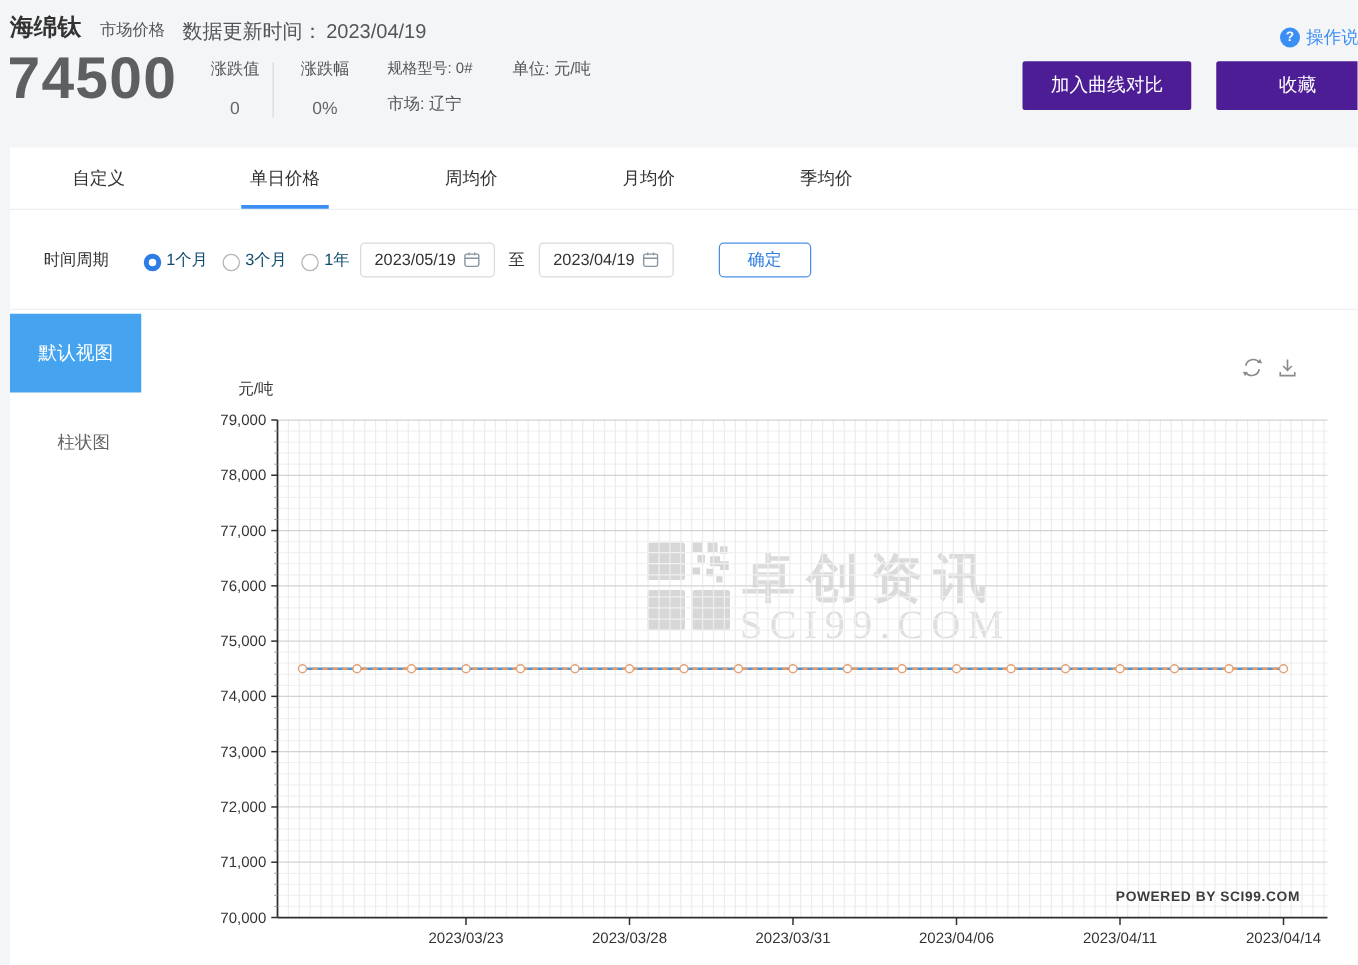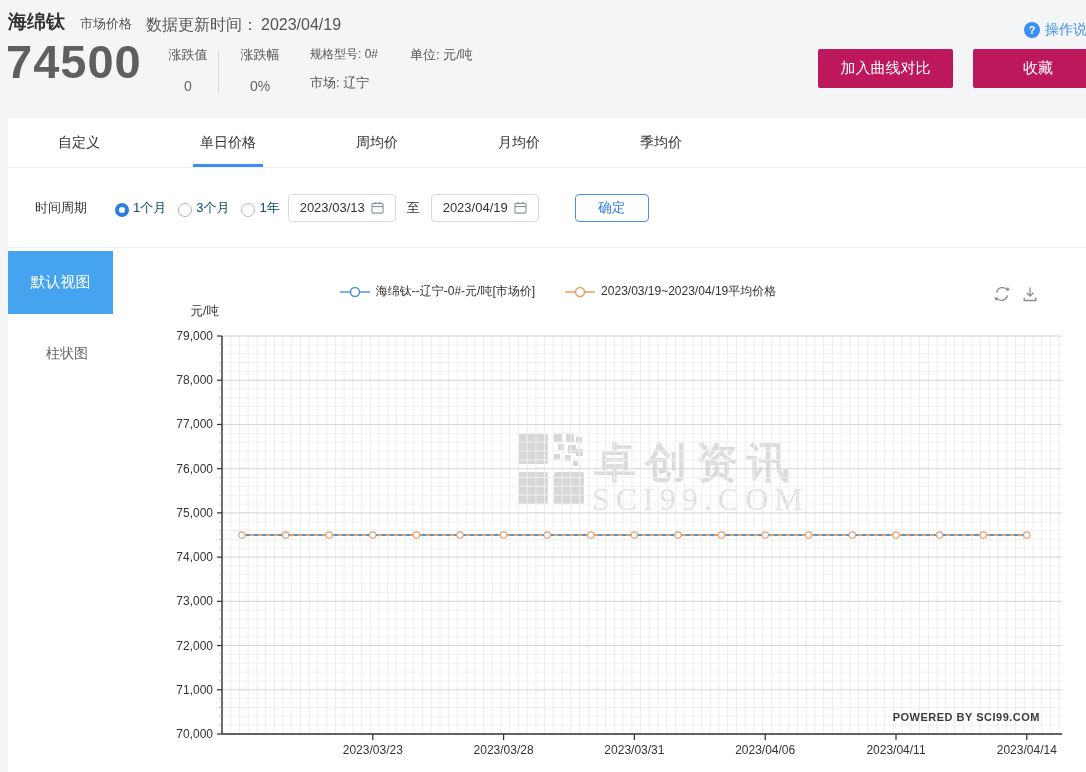--- a/index.html
+++ b/index.html
@@ -23,21 +23,21 @@
   .chg-val { left:158px; }
   .chg-pct { left:230px; }
   .vdiv { position:absolute; left:218px; top:50px; width:1px; height:44px; background:#d9d9d9; }
   .spec-top { position:absolute; left:310px; top:46px; font-size:12px; color:#555; }
   .spec-bot { position:absolute; left:310px; top:74px; font-size:13px; color:#555; }
   .unit     { position:absolute; left:410px; top:46px; font-size:13px; color:#555; }
   .help { position:absolute; left:1024px; top:21px; display:flex; align-items:center; gap:5px;
           color:#3b8ef3; font-size:14px; white-space:nowrap; cursor:pointer; }
   .qicon { width:16px; height:16px; border-radius:50%; background:#3b8ef3; color:#fff;
            font-size:11px; font-weight:bold; display:flex; align-items:center; justify-content:center; flex:0 0 16px; }
-  .gray-btn { position:absolute; top:49px; height:39px; background:#be185d; color:#fff;
+  .gray-btn { position:absolute; top:49px; height:39px; background:#4c1d95; color:#fff;
               font-size:15px; border:none; border-radius:2px; cursor:pointer; font-family:inherit; }
   .btn-compare { left:818px; width:135px; }
   .btn-fav { left:973px; width:130px; }
   
   .card { position:absolute; left:8px; top:118px; width:1078px; height:654px; background:#fff; }
   
   .tabbar { position:relative; height:50px; border-bottom:1px solid #eceef1;
             display:flex; align-items:stretch; padding-left:50px; }
   .tab { font-size:14px; color:#333; margin-right:100px; position:relative;
          line-height:49px; cursor:pointer; white-space:nowrap; }
@@ -119,21 +119,21 @@
         <div class="radio">
           <span class="dot"></span>
           <span>3个月</span>
         </div>
         <div class="radio">
           <span class="dot"></span>
           <span>1年</span>
         </div>
       </div>
     <div class="datebox">
-      <span>2023/03/13</span>
+      <span>2023/05/19</span>
       <svg width="13" height="13" viewBox="0 0 14 14">
         <rect x="1" y="2.5" width="12" height="10.5" rx="1.5" fill="none" stroke="#8a93a0" stroke-width="1.2"></rect>
         <line x1="1" y1="6" x2="13" y2="6" stroke="#8a93a0" stroke-width="1.2"></line>
         <line x1="4.5" y1="1" x2="4.5" y2="3.5" stroke="#8a93a0" stroke-width="1.2"></line>
         <line x1="9.5" y1="1" x2="9.5" y2="3.5" stroke="#8a93a0" stroke-width="1.2"></line>
       </svg>
     </div>
     <span class="to">至</span>
     <div class="datebox">
       <span>2023/04/19</span>
@@ -143,36 +143,20 @@
         <line x1="4.5" y1="1" x2="4.5" y2="3.5" stroke="#8a93a0" stroke-width="1.2"></line>
         <line x1="9.5" y1="1" x2="9.5" y2="3.5" stroke="#8a93a0" stroke-width="1.2"></line>
       </svg>
     </div>
     <button class="confirm">确定</button>
   </div>
 
   <div class="chart-area">
     <div class="view-btn">默认视图</div>
     <div class="view-btn2">柱状图</div>
-    <div class="legend" id="legend">
-        <div class="legend-item">
-          <svg width="30" height="12">
-            <line x1="0" y1="6" x2="30" y2="6" stroke="#4e94d6" stroke-width="1.5"></line>
-            <circle cx="15" cy="6" r="4.5" fill="#fff" stroke="#4e94d6" stroke-width="1.5"></circle>
-          </svg>
-          <span>海绵钛--辽宁-0#-元/吨[市场价]</span>
-        </div>
-        <div class="legend-item">
-          <svg width="30" height="12">
-            <line x1="0" y1="6" x2="30" y2="6" stroke="#ee9c60" stroke-width="1.5"></line>
-            <circle cx="15" cy="6" r="4.5" fill="#fff" stroke="#ee9c60" stroke-width="1.5"></circle>
-          </svg>
-          <span>2023/03/19~2023/04/19平均价格</span>
-        </div>
-      </div>
     <div class="chart-icons">
       <svg width="18" height="18" viewBox="0 0 18 18">
         <path d="M14.6 5.2 A6.1 6.1 0 0 0 3.6 7.6" fill="none" stroke="currentColor" stroke-width="1.3"></path>
         <path d="M3.4 12.8 A6.1 6.1 0 0 0 14.4 10.4" fill="none" stroke="currentColor" stroke-width="1.3"></path>
         <polygon points="14.9,2.0 16.8,5.6 12.8,5.4" fill="currentColor"></polygon>
         <polygon points="3.1,16.0 1.2,12.4 5.2,12.6" fill="currentColor"></polygon>
       </svg>
       <svg width="18" height="18" viewBox="0 0 18 18">
         <path d="M9 2.5 v8.5" fill="none" stroke="currentColor" stroke-width="1.3"></path>
         <path d="M5.6 7.8 L9 11.2 L12.4 7.8" fill="none" stroke="currentColor" stroke-width="1.3"></path>

